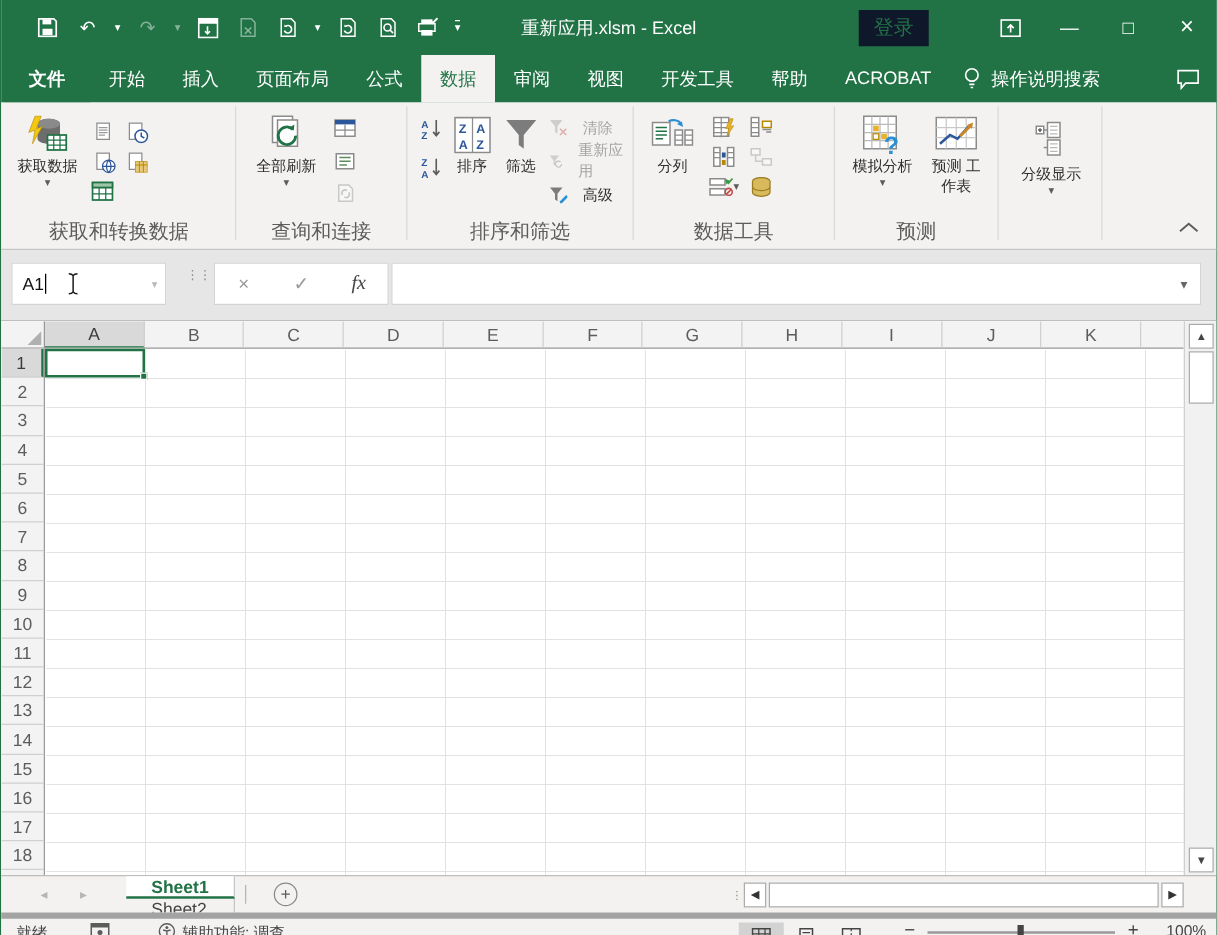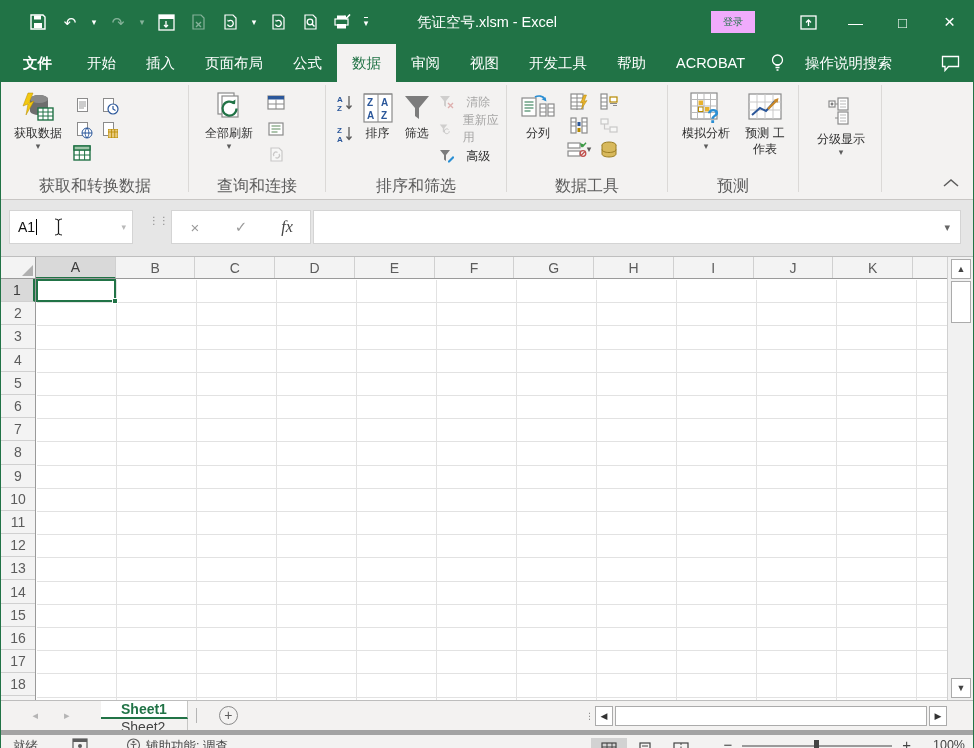--- a/index.html
+++ b/index.html
@@ -9,29 +9,29 @@
 
   
   .titlebar { position:absolute; left:0; top:0; width:100%; height:44px; background:#217346; display:flex; align-items:center; color:#fff; }
   .qat { display:flex; align-items:center; gap:2px; padding-left:22px; }
   .qbtn { width:30px; height:28px; display:flex; align-items:center; justify-content:center; color:#fff; font-size:15px; }
   .qbtn.narrow { width:14px; font-size:9px; }
   .qbtn.disabled { opacity:.45; }
   .qat svg { display:block; }
   .win-title { position:absolute; left:0; right:0; text-align:center; font-size:14.5px; pointer-events:none; }
   .tb-right { margin-left:auto; display:flex; align-items:center; height:100%; }
-  .signin { background:#f0abfc; color:#217346; border:none; font-size:10px; padding:4px 12px; margin-right:30px; font-family:inherit; }
+  .signin { background:#0f172a; color:#217346; border:none; font-size:16px; padding:4px 12px; margin-right:42px; font-family:inherit; }
   .winbtn { width:47px; height:44px; display:flex; align-items:center; justify-content:center; font-size:15px; color:#fff; }
 
   
   .tabrow { position:absolute; left:0; top:44px; width:100%; height:38px; background:#217346; display:flex; align-items:stretch; color:#fff; font-size:14.5px;justify-content:flex-end; }
   .rtab { padding:0 15px; display:flex; align-items:center; cursor:default; }
   .rtab.file { background:#217346; font-weight:bold; padding:0 20px; margin-left:2px; }
   .rtab.active { background:#f3f2f1; color:#217346; }
-  .tellme { display:flex; align-items:center; gap:20px; padding:0 10px; font-size:14.5px; }
+  .tellme { display:flex; align-items:center; gap:8px; padding:0 10px; font-size:14.5px; }
   .tabrow-spacer { flex:1; }
   .comment-btn { width:46px; display:flex; align-items:center; justify-content:center; }
 
   
   .ribbon { position:absolute; left:0; top:82px; width:100%; height:118px; background:#f3f2f1; border-bottom:1px solid #c8c6c4; display:flex; align-items:stretch; padding:0 2px; }
   .rgroup { display:flex; flex-direction:column; }
   .rgroup-content { flex:1; display:flex; align-items:flex-start; padding:5px 4px 0 6px; gap:2px; }
   .rgroup-label { height:21px; font-size:16px; color:#5c5c5c; text-align:center; line-height:16px; }
   .rsep { width:1px; background:#dbd9d7; margin:3px 1px 7px; }
   .bigbtn { display:flex; flex-direction:column; align-items:center; width:58px; padding-top:3px; font-size:12px; color:#2f2f2f; line-height:1.3; text-align:center; }
@@ -176,21 +176,21 @@
             <rect x="2" y="5" width="13" height="6" fill="none" stroke="#fff" stroke-width="1.2"></rect>
             <rect x="4" y="1.5" width="9" height="3.5" fill="#fff"></rect>
             <rect x="4" y="10" width="9" height="4.5" fill="#fff"></rect>
             <path d="M11 2l2.2 2.5L17 .5" stroke="#fff" stroke-width="1.6" fill="none"></path>
           </svg>
       </div>
       <div class="qbtn narrow">
           <span style="border-top:1px solid #fff; font-size:9px;">▾</span>
         </div>
     </div>
-    <div class="win-title">凭证空号.xlsm  -  Excel</div>
+    <div class="win-title">重新应用.xlsm  -  Excel</div>
     <div class="tb-right">
       <button class="signin">登录</button>
       <div class="winbtn">
         <svg width="17" height="15" viewBox="0 0 17 15">
             <rect x="1" y="1" width="15" height="13" fill="none" stroke="#fff" stroke-width="1.3"></rect>
             <path d="M8.5 11V5M6 7.5L8.5 5 11 7.5" stroke="#fff" stroke-width="1.3" fill="none"></path>
           </svg>
       </div>
       <div class="winbtn">—</div>
       <div class="winbtn">□</div>

